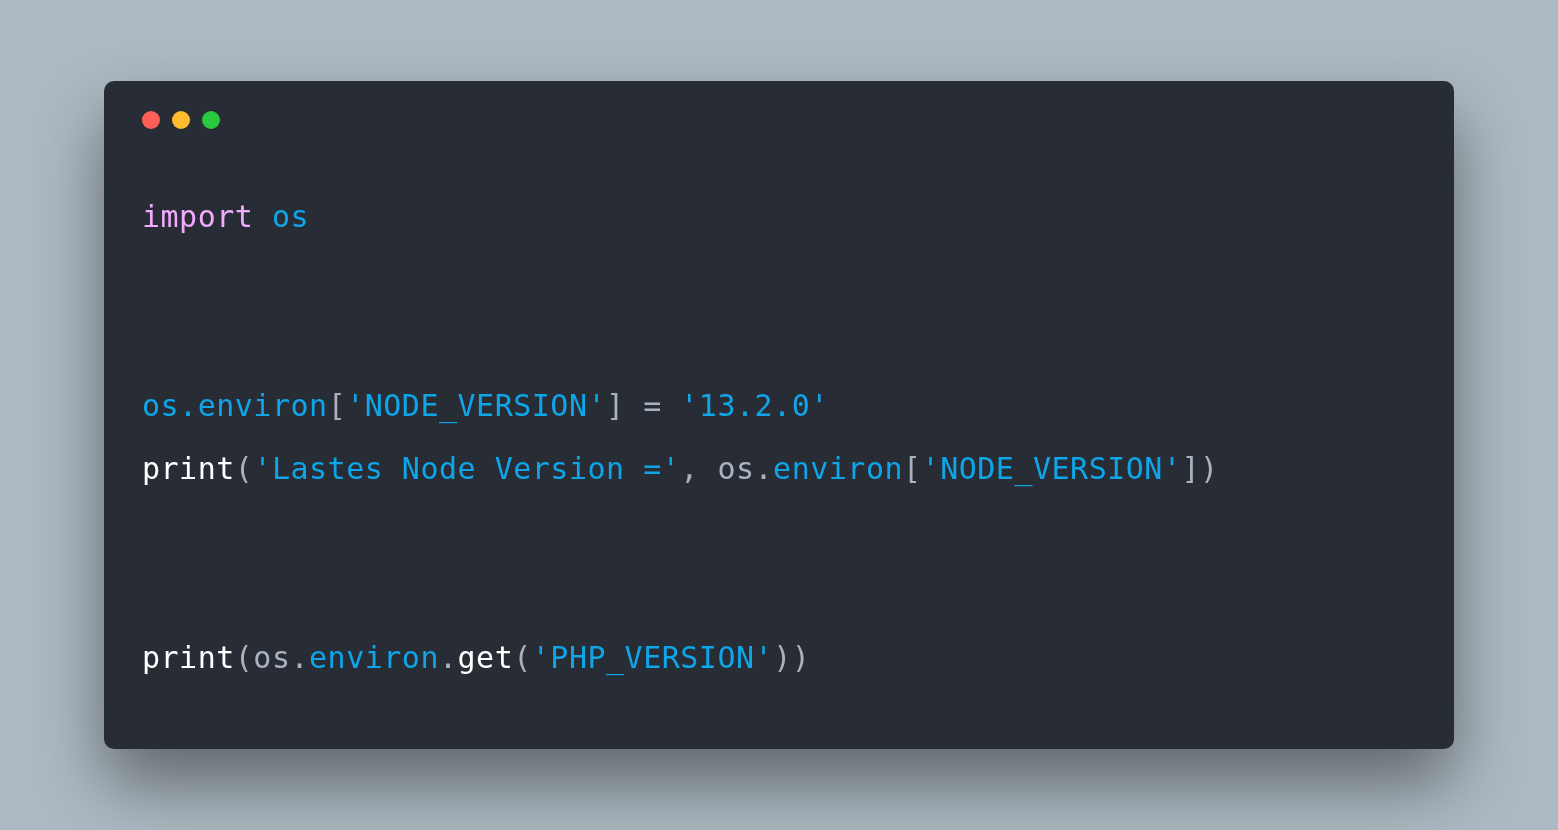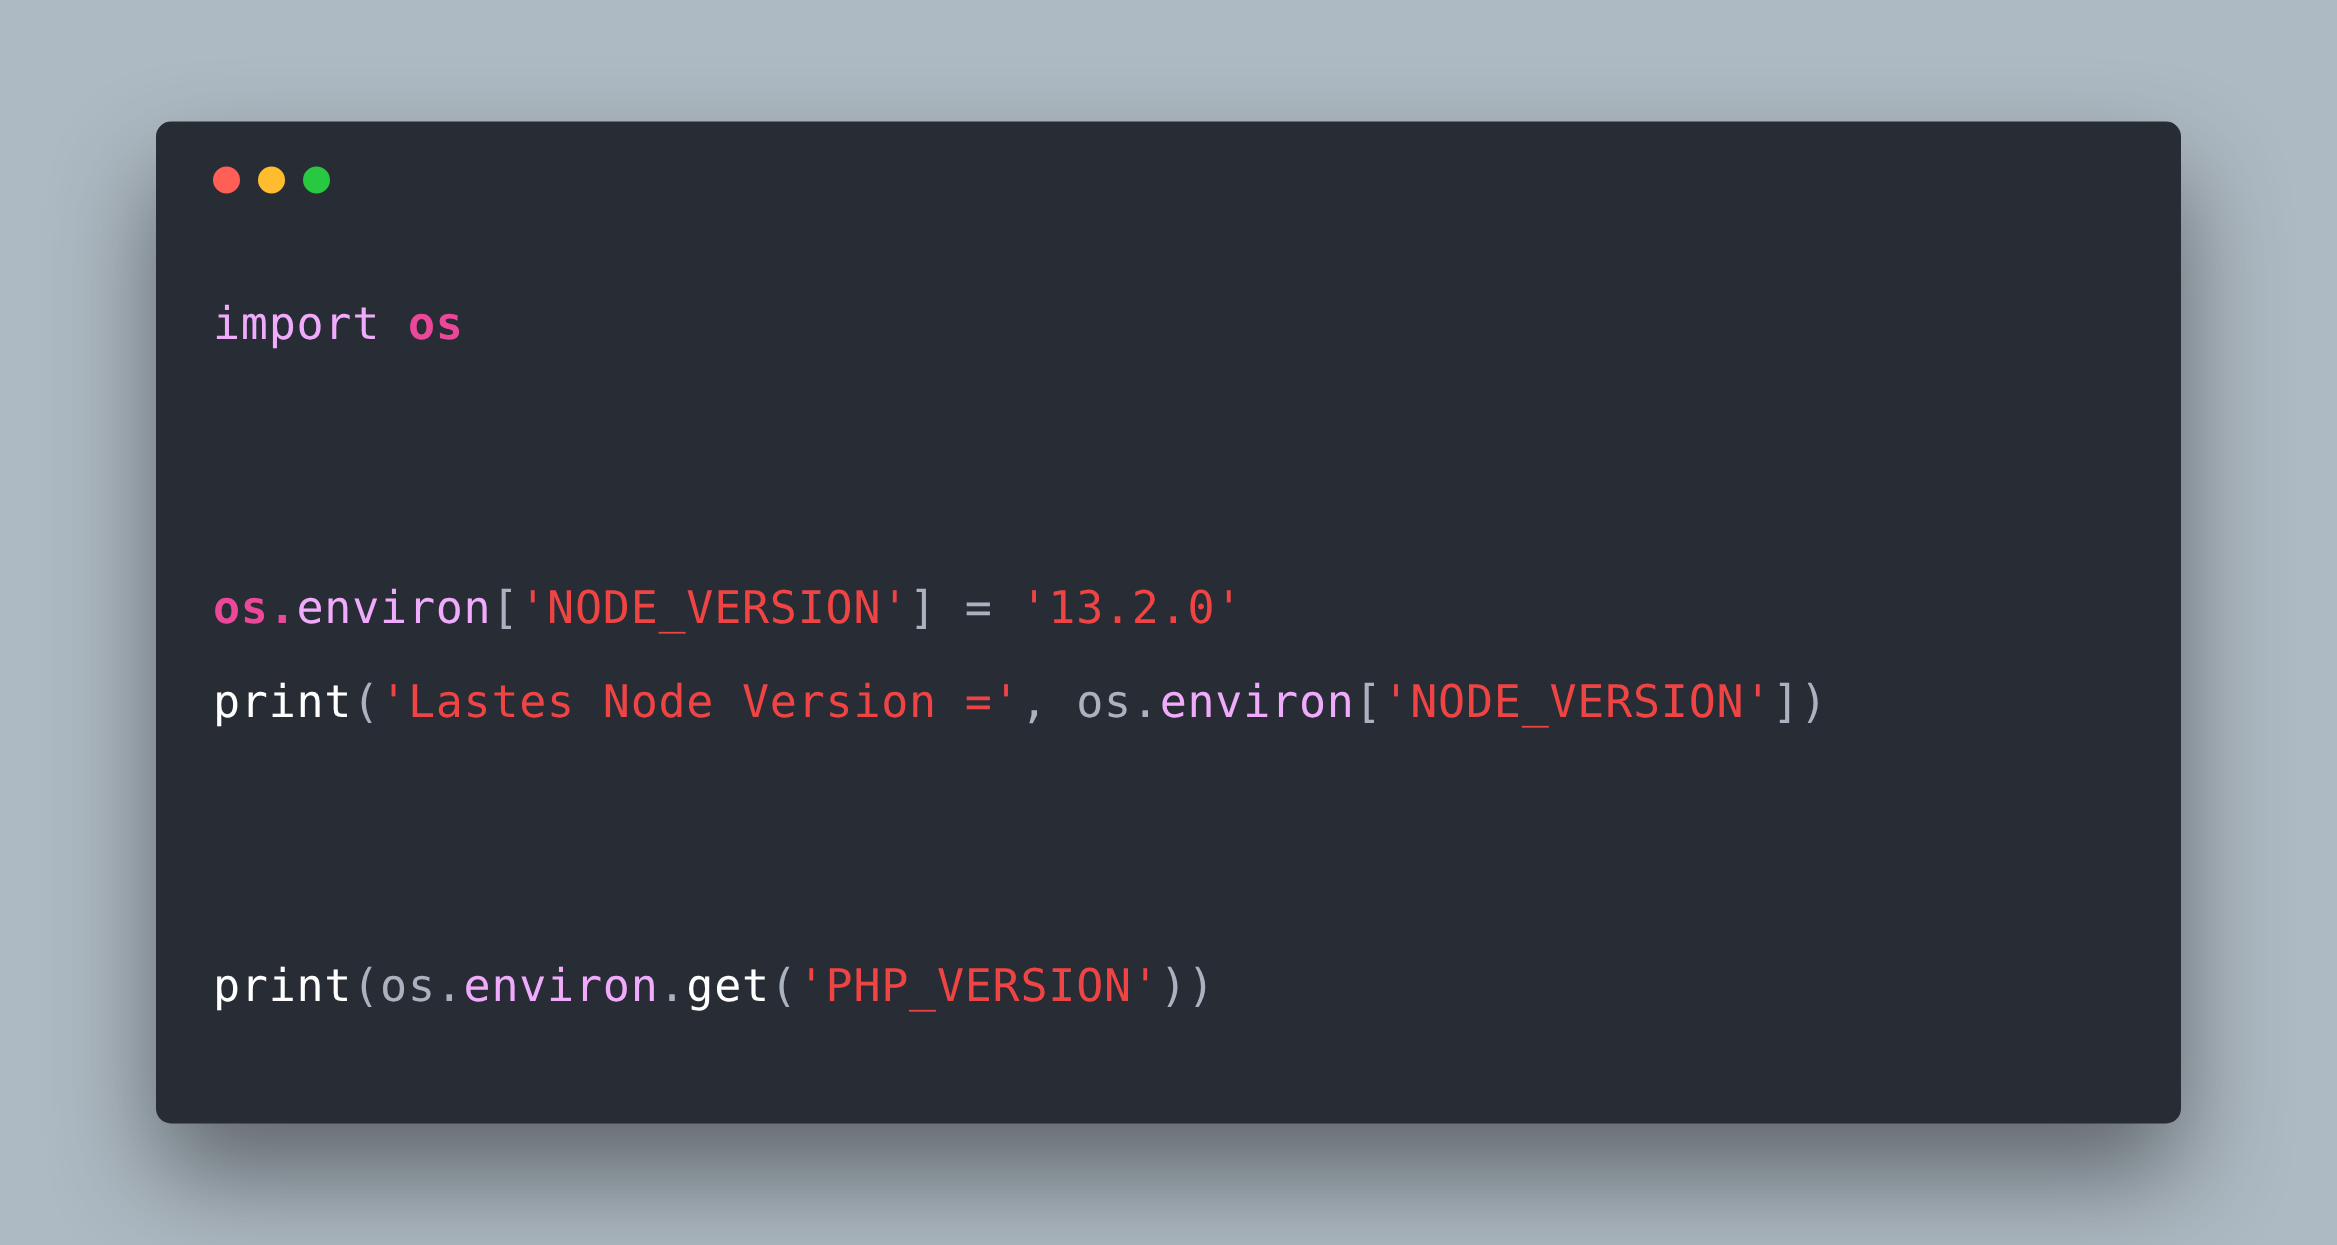--- a/index.html
+++ b/index.html
@@ -34,23 +34,23 @@
     .light.green { background: #28c840; }
     pre.code {
       font-family: inherit;
       font-size: 30px;
       line-height: 2.1;
       color: #abb2bf;
       white-space: pre;
       letter-spacing: 0.5px;
     }
     .tok-kw   { color: #f0abfc; }
-    .tok-id   { color: #ec4899; font-weight: bold; }
-    .tok-attr { color: #f0abfc; }
-    .tok-str  { color: #ef4444; }
+    .tok-id   { color: #0ea5e9; }
+    .tok-attr { color: #0ea5e9; }
+    .tok-str  { color: #0ea5e9; }
     .tok-fn   { color: #ffffff; }
     .tok-punc { color: #abb2bf; }
   </style>
 </head>
 <body>
 
 <div class="frame">
   <div class="traffic-lights">
     <div class="light red"></div>
     <div class="light yellow"></div>

